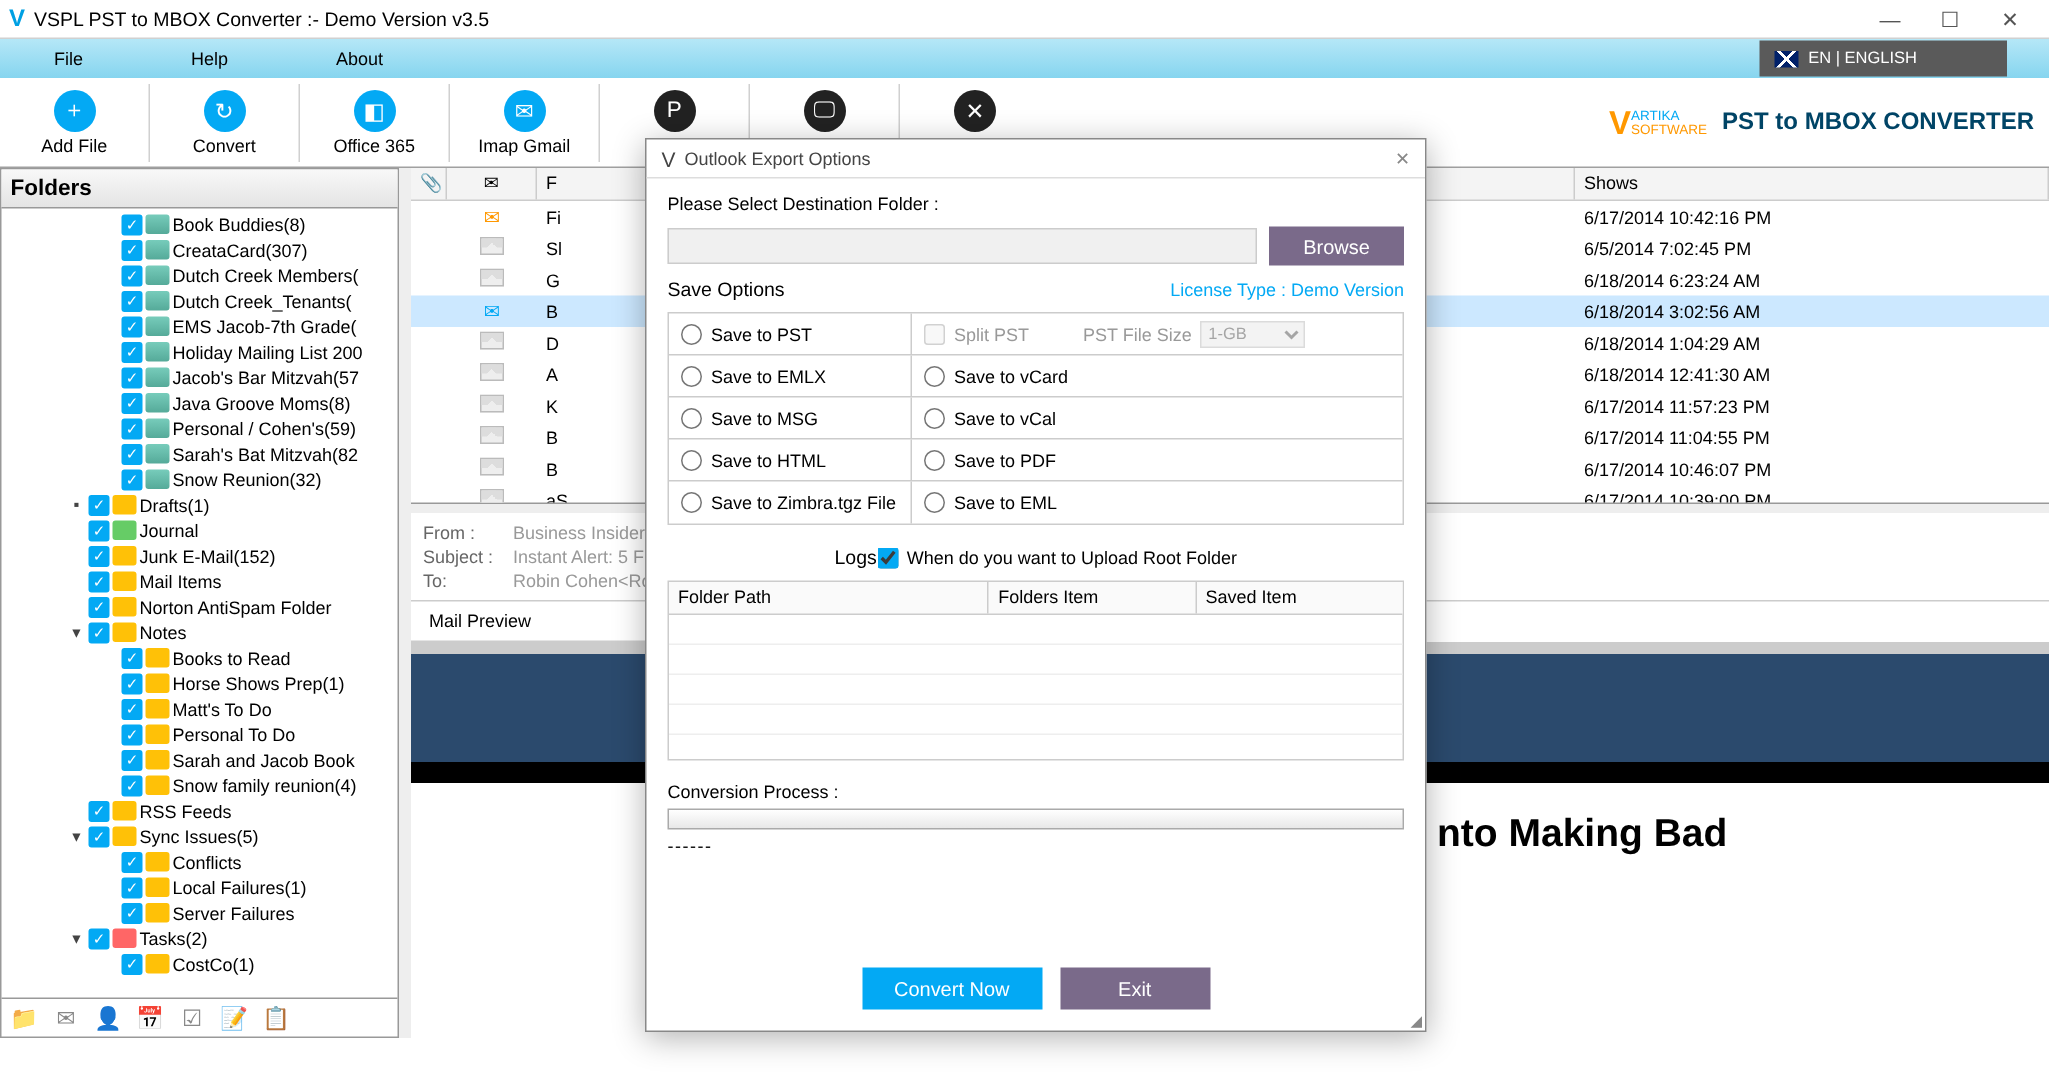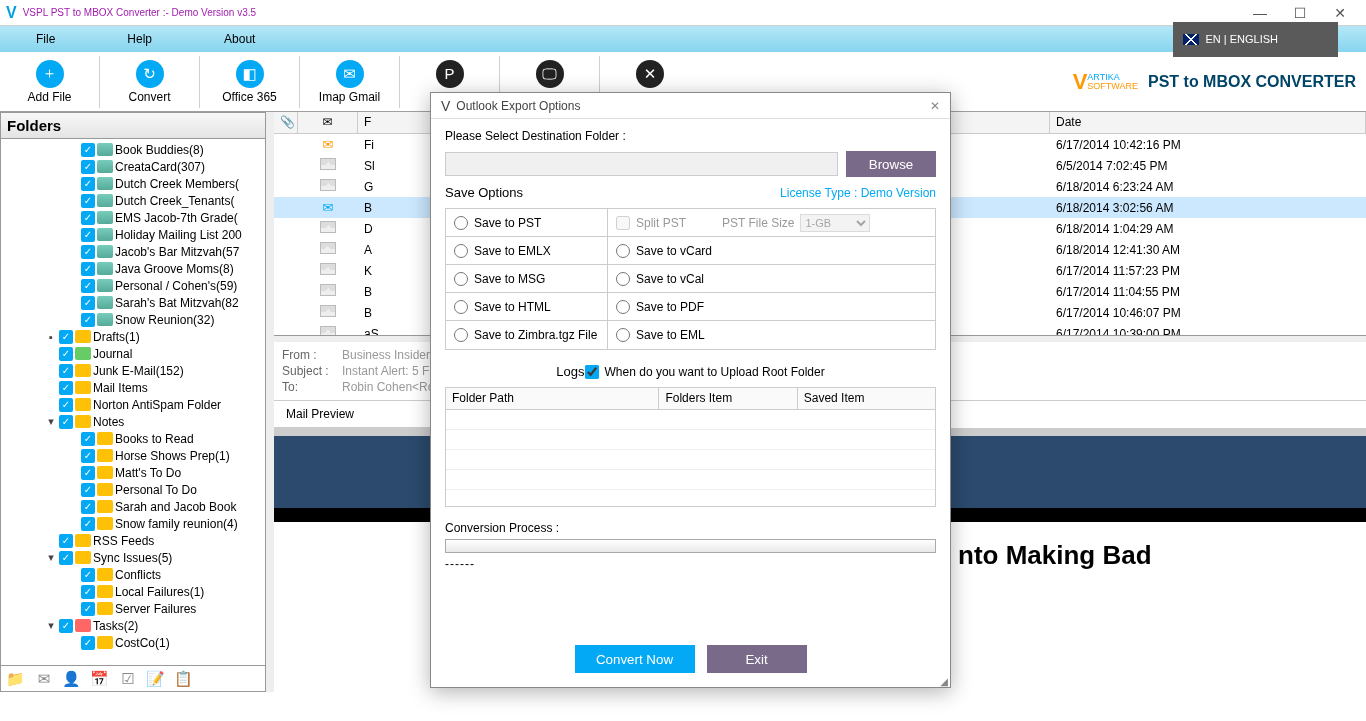--- a/index.html
+++ b/index.html
@@ -2,29 +2,29 @@
 <html><head>
 <meta charset="utf-8">
 <style>
 * { box-sizing: border-box; margin: 0; padding: 0; font-family: "Segoe UI", Arial, sans-serif; }
 body { width: 1366px; height: 721px; overflow: hidden; background: #fff; font-size: 12px; }
 
 
 .titlebar { height: 26px; background: #fff; display: flex; align-items: center; padding: 0 6px; justify-content: space-between; border-bottom: 1px solid #d0d0d0; }
 .titlebar-left { display: flex; align-items: center; gap: 6px; }
 .titlebar-left .logo-v { color: #00a0e3; font-weight: bold; font-size: 16px; }
-.titlebar-title { color: #a21caf; font-size: 10px; }
+.titlebar-title { color: #000000; font-size: 13px; }
 .win-controls { display: flex; gap: 0; }
 .win-controls div { width: 40px; height: 24px; display: flex; align-items: center; justify-content: center; color: #555; font-size: 14px; }
 
 
 .menubar { height: 26px; background: linear-gradient(#b5e7f7,#86d5ef); display: flex; align-items: center; justify-content: space-between; }
 .menubar-left { display: flex; }
 .menubar-left span { padding: 0 36px; line-height: 26px; cursor: default; }
-.lang-pill { background: #5a5a5a; color: #fff; height: 35px; margin-right: 28px; padding: 0 60px 0 10px; display: flex; align-items: center; font-size: 11px; gap:6px; }
+.lang-pill { background: #5a5a5a; color: #fff; height: 24px; margin-right: 28px; padding: 0 60px 0 10px; display: flex; align-items: center; font-size: 11px; gap:6px; }
 .flag { width:16px; height:11px; background:linear-gradient(to bottom,#012169 0%,#012169 100%); display:inline-block; position:relative; }
 .flag:before{content:"";position:absolute;inset:0;background:linear-gradient(45deg,transparent 45%,#fff 45%,#fff 55%,transparent 55%),linear-gradient(-45deg,transparent 45%,#fff 45%,#fff 55%,transparent 55%);}
 
 
 .toolbar { height: 60px; border-bottom: 1px solid #a0a0a0; display: flex; align-items: center; justify-content: space-between; }
 .tool-items { display: flex; }
 .tool-item { width: 100px; text-align: center; font-size: 12px; border-right: 1px solid #d0d0d0; padding: 4px 0; }
 .tool-circle { width: 28px; height: 28px; border-radius: 50%; margin: 0 auto 2px; display: flex; align-items: center; justify-content: center; color: #fff; font-size: 15px; }
 .c-blue { background: #03a9f4; }
 .c-dark { background: #222; }
@@ -365,21 +365,21 @@
     </div>
   </div>
   <div class="divider-v"></div>
   <div class="content">
     <div class="grid-area">
       <div class="grid-head">
         <div class="gh-clip">📎</div>
         <div class="gh-env">✉</div>
         <div class="gh-from">F</div>
         <div class="gh-subj"></div>
-        <div class="gh-date">Date</div>
+        <div class="gh-date">Shows</div>
       </div>
       <div class="grid-rows">
         <div class="grow">
             <div class="gc gc-clip"></div>
             <div class="gc gc-env"><span class="env-open">✉</span></div>
             <div class="gc gc-from">Fi</div>
             <div class="gc gc-subj">S</div>
             <div class="gc gc-date">6/17/2014 10:42:16 PM</div>
           </div>
         <div class="grow">

